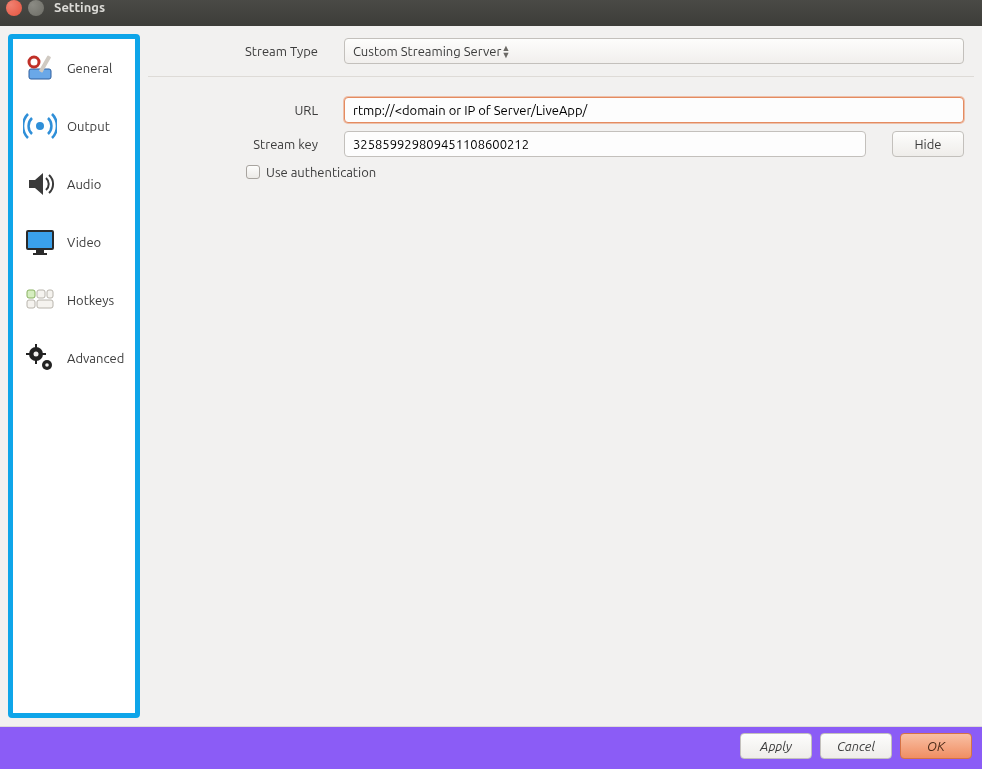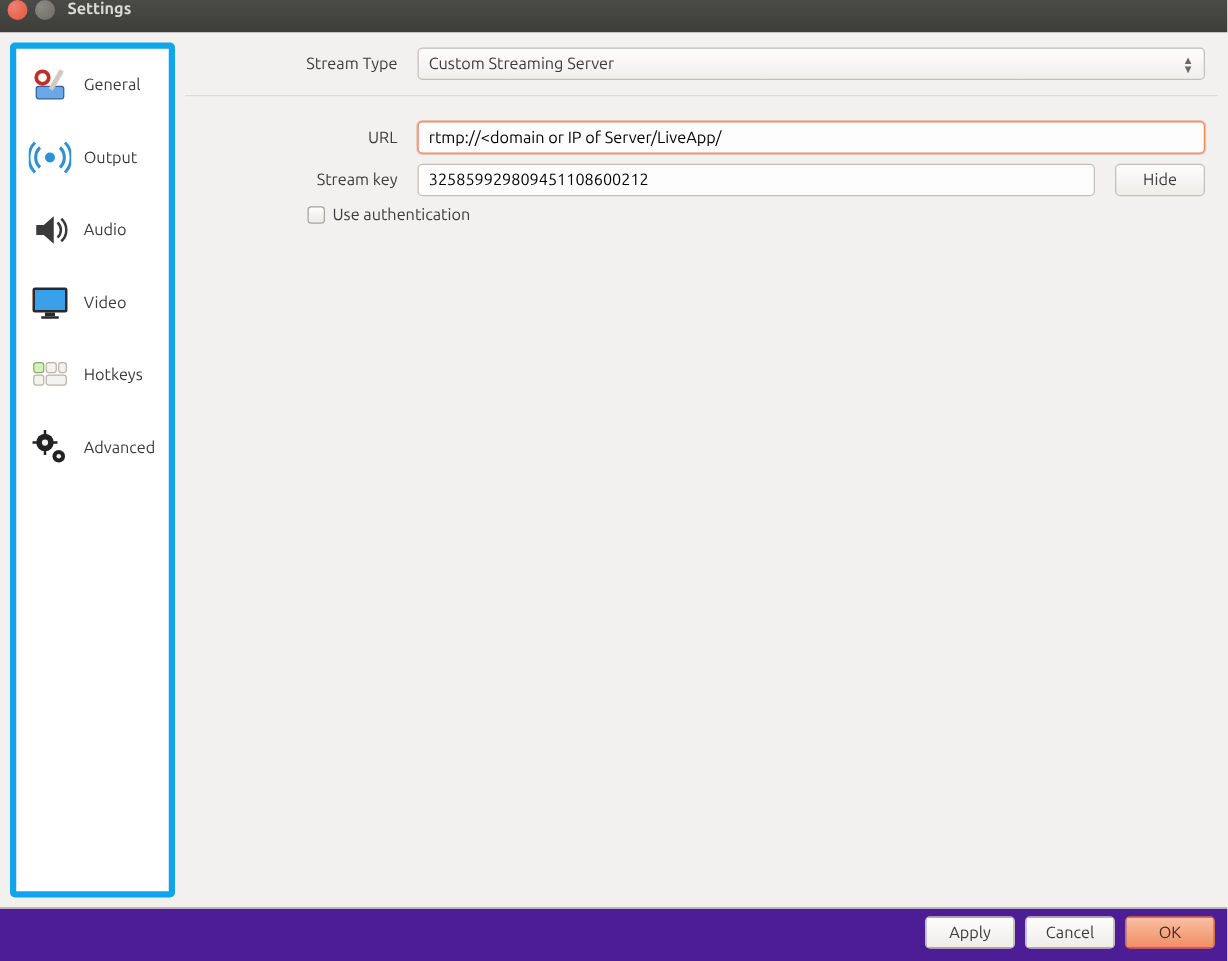--- a/index.html
+++ b/index.html
@@ -62,39 +62,39 @@
     border-bottom: 1px solid #d8d5d0;
   }
   .nav-label { white-space: nowrap; }
   
   .content {
     flex: 1;
     display: flex;
     flex-direction: column;
   }
   .form-row {
-    display: flex; align-items: center; gap: 16px;
+    display: flex; align-items: center; gap: 26px;
     padding: 4px 10px 4px 0;
   }
   .form-row label {
     width: 170px; text-align: right; color: #3c3c3c;
   }
   .hr { border: none; border-top: 1px solid #dedbd7; margin: 8px 0 16px 0;}
   .select, .text-input, .btn {
     font: inherit;
     background: #fdfdfd;
     border: 1px solid #c3c0bc;
     border-radius: 4px;
     padding: 4px 8px;
     height: 26px;
   }
   .select {
     flex: 1;
     position: relative;
-    display: flex; align-items: center; justify-content: space-between;
+    display: flex; align-items: center; 
     background: linear-gradient(to bottom, #fdfdfc, #f1efed);
   }
   .select .caret { font-size: 9px; line-height: 6px; display:flex;flex-direction:column;gap:1px;color:#6b6965;}
   .text-input {
     flex: 1;
     outline: none;
   }
   .text-input.focused {
     border: 1px solid #e48b60;
     box-shadow: 0 0 0 1px rgba(228,100,40,0.35);
@@ -118,21 +118,22 @@
   }
   .checkbox {
     width: 14px; height: 14px; border: 1px solid #a8a49f; border-radius: 3px;
     background: linear-gradient(to bottom,#fdfdfc,#eceae7);
   }
   
   .footer {
     display: flex; justify-content: flex-end; gap: 8px;
     padding: 6px 10px 10px 10px;
     border-top: 1px solid #dedbd7;
-    background: #4c1d95;
+    background: #8b5cf6;
+    font-style: italic;
   }
   .underline-first::first-letter { text-decoration: underline; }
 </style>
 </head>
 <body>
 
 <div class="titlebar">
   <span class="win-btn close"></span>
   <span class="win-btn min"></span>
   <span class="title">Settings</span>

